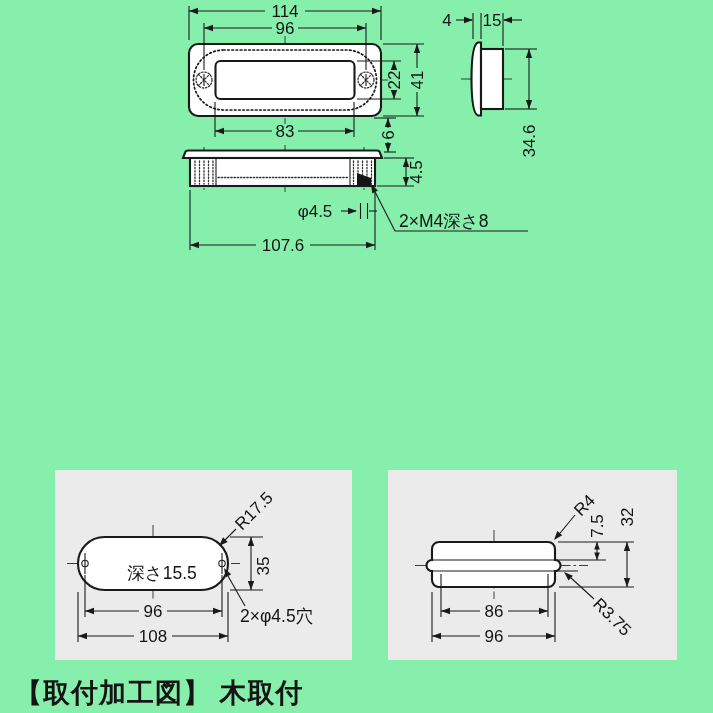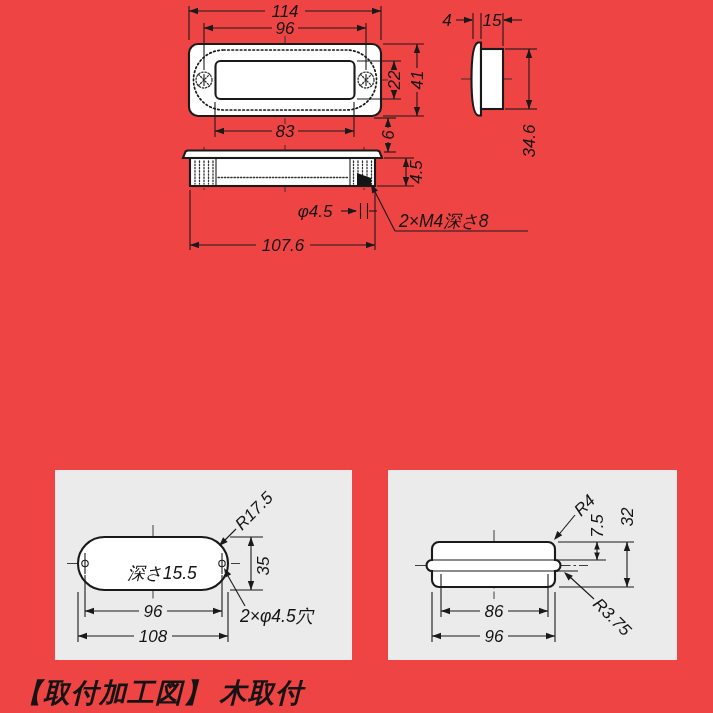--- a/index.html
+++ b/index.html
@@ -1,17 +1,17 @@
 <!DOCTYPE html>
 <html><head>
 <meta charset="utf-8">
 <style>
   html,body{margin:0;padding:0;background:#fff;}
-  .stage{position:relative;width:713px;height:713px;background:#ef4444;overflow:hidden;
-         font-family:"Liberation Sans",sans-serif;font-style:italic;}
+  .stage{position:relative;width:713px;height:713px;background:#86efac;overflow:hidden;
+         font-family:"Liberation Sans",sans-serif;}
   svg{display:block;}
   text{fill:#141414;font-family:"Liberation Sans",sans-serif;font-size:17px;}
   text.jp{font-size:17.5px;}
   text.cap{font-size:27px;font-weight:bold;letter-spacing:1px;}
   .outline{fill:#ffffff;stroke:#1a1a1a;stroke-width:2.1;}
   .thin{fill:none;stroke:#1a1a1a;stroke-width:1.1;}
   .dim{fill:none;stroke:#1a1a1a;stroke-width:1.1;}
   .cl{fill:none;stroke:#2a2a2a;stroke-width:0.9;stroke-dasharray:12 3 2.5 3;}
   .dot{fill:none;stroke:#1a1a1a;stroke-width:1.7;stroke-dasharray:1.6 2.6;stroke-linecap:round;}
   .dotf{fill:none;stroke:#333;stroke-width:1.3;stroke-dasharray:1.4 1.8;stroke-linecap:round;}

